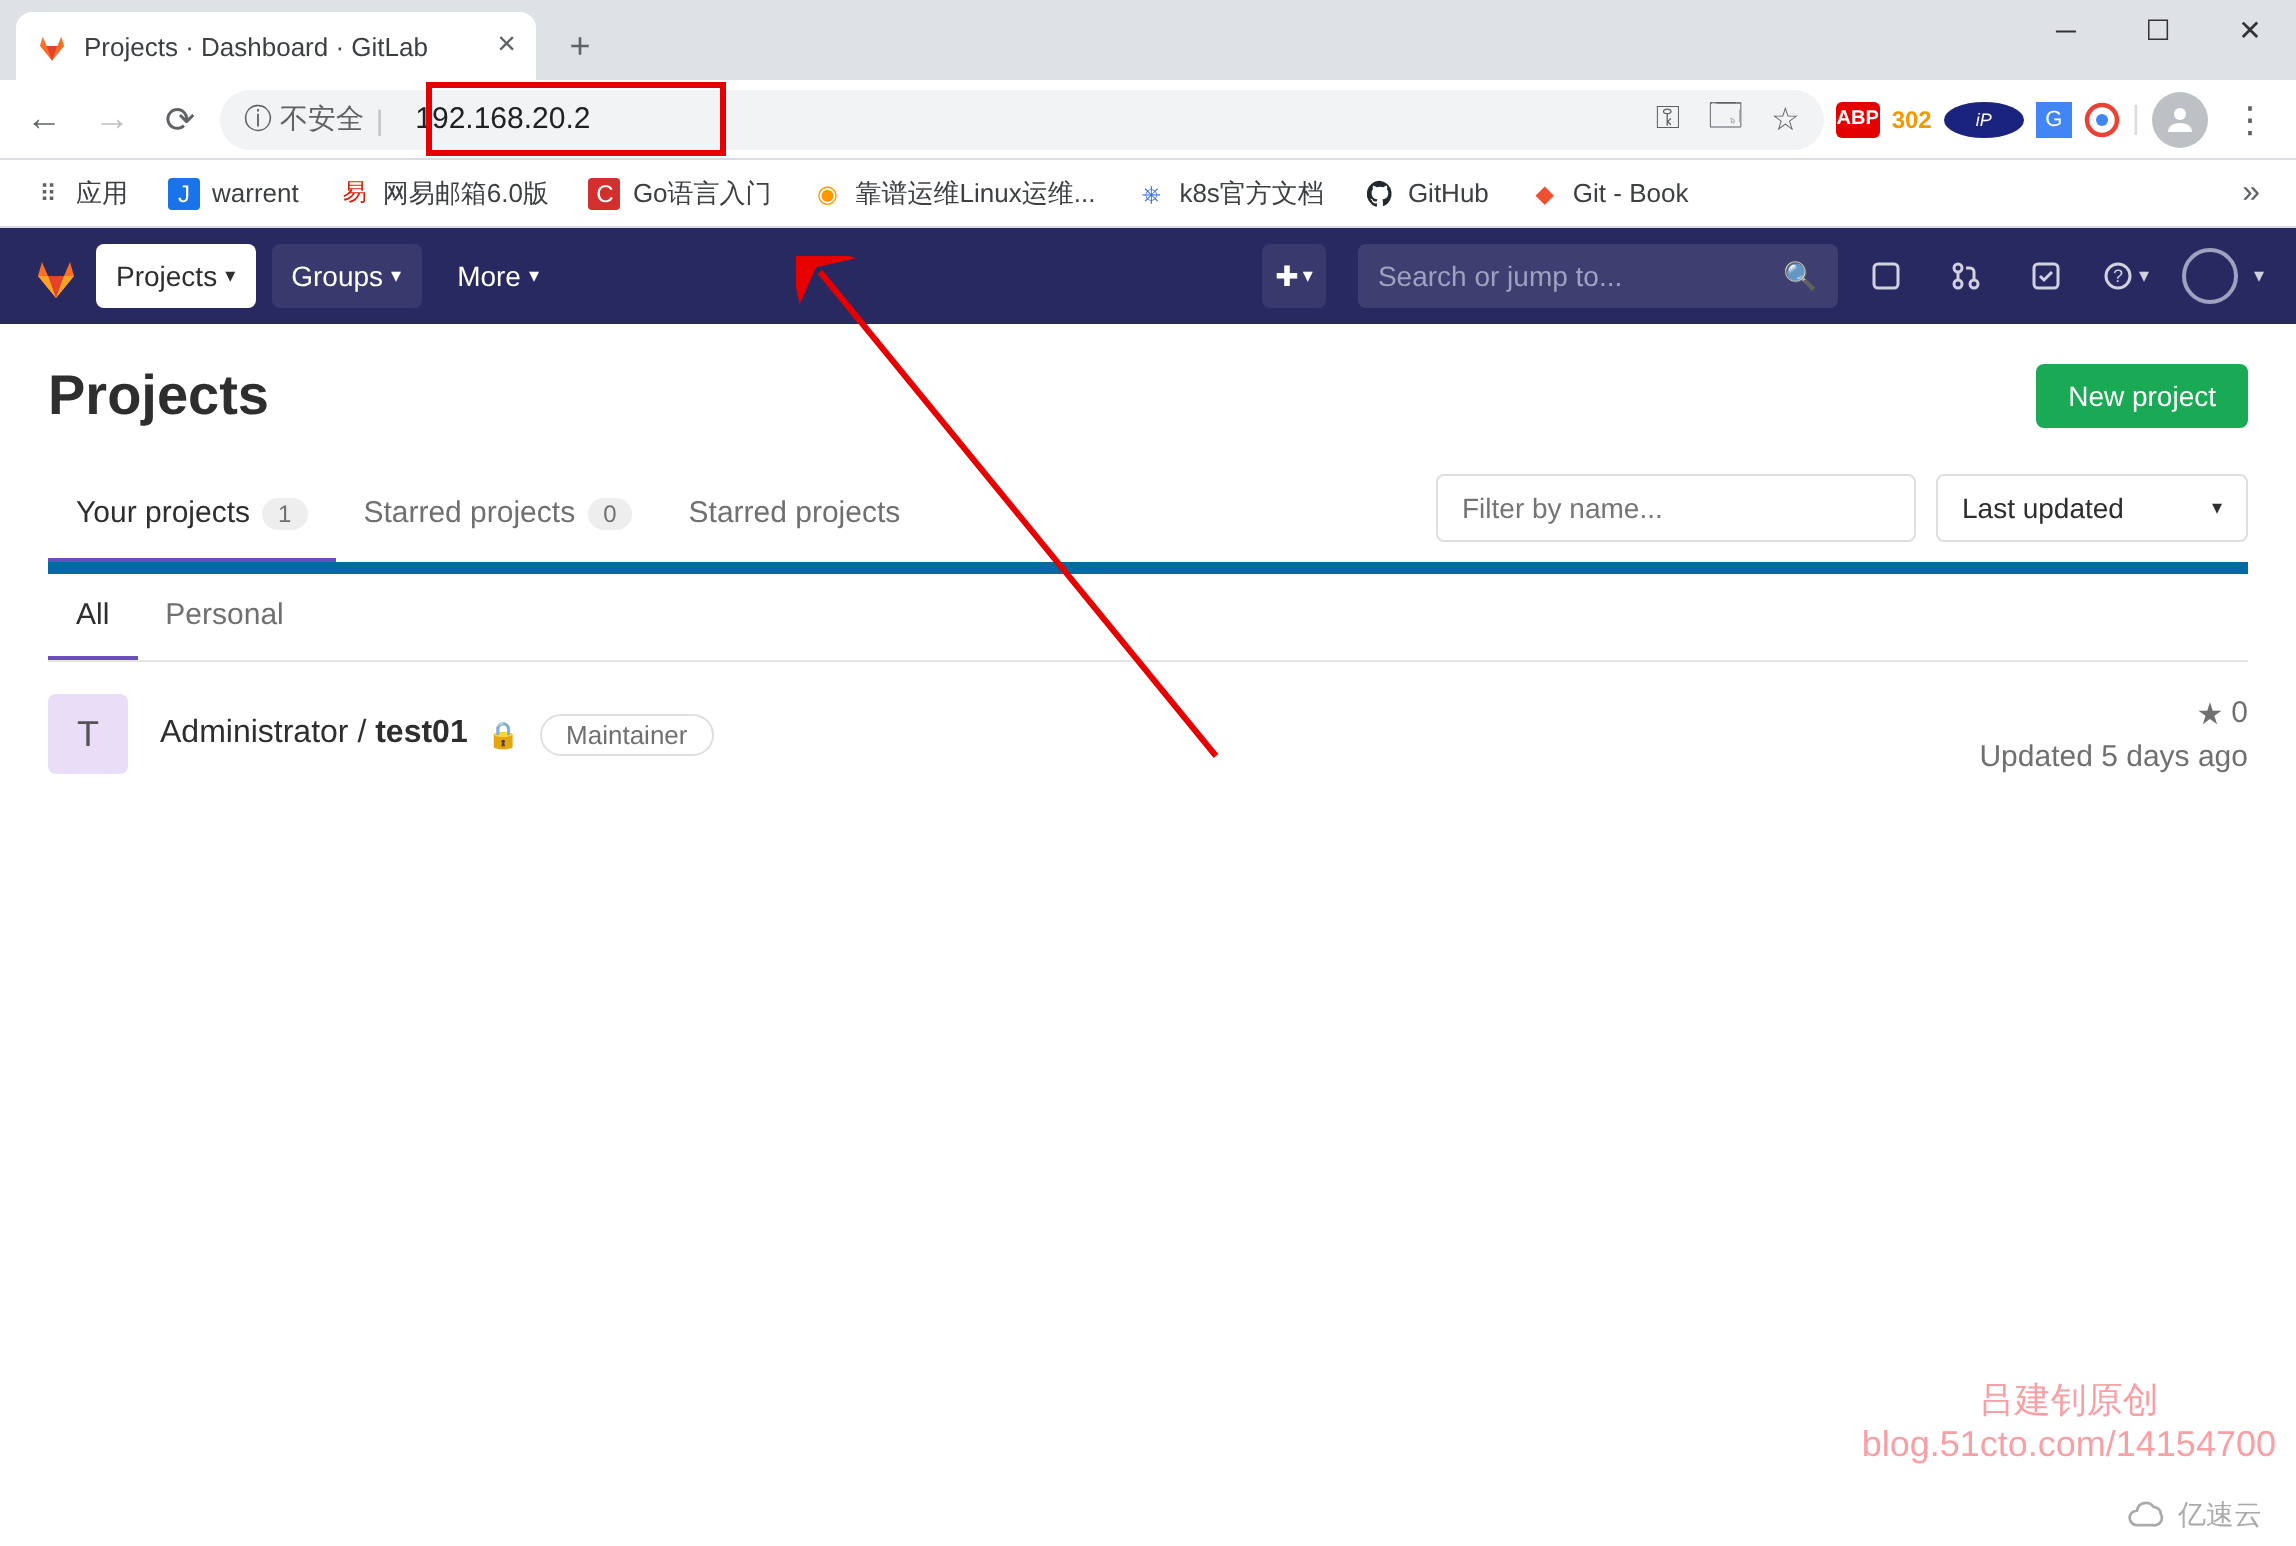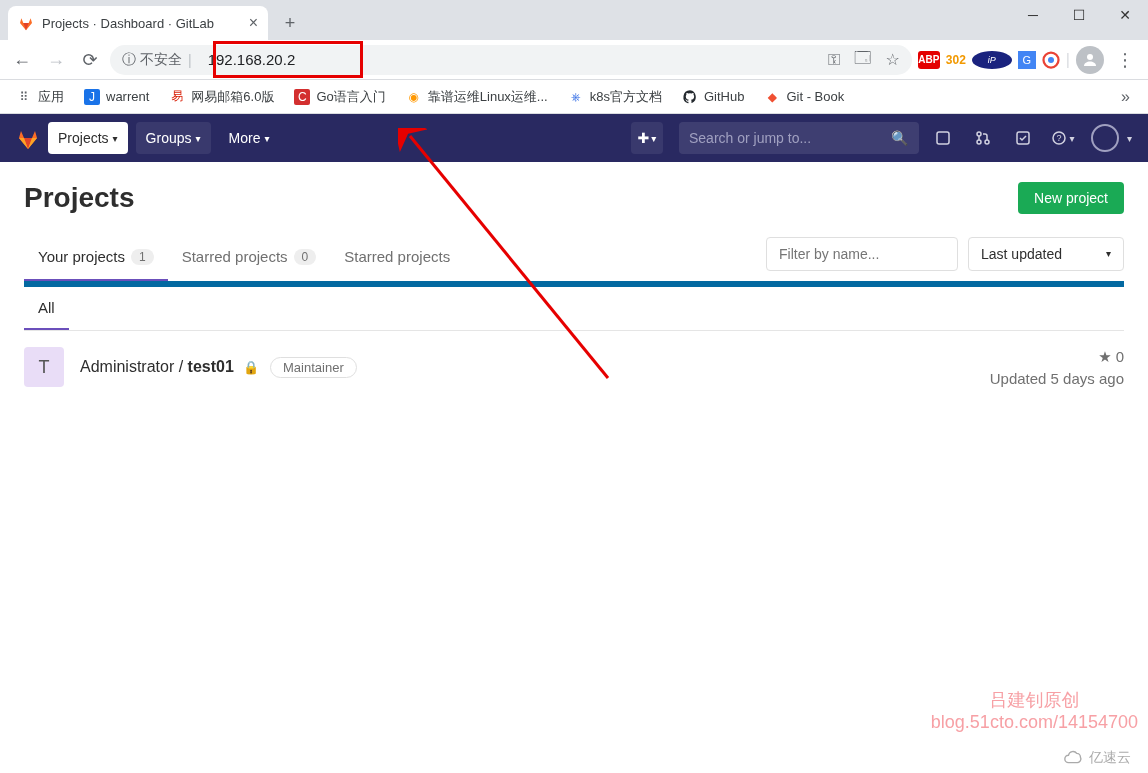--- a/index.html
+++ b/index.html
@@ -53,21 +53,21 @@
 .content { padding: 20px 24px; }
 .page-header { display: flex; align-items: center; justify-content: space-between; margin-bottom: 20px; }
 .page-title { font-size: 28px; font-weight: 600; color: #2e2e2e; }
 .btn-success { background: #1aaa55; color: #fff; padding: 8px 16px; border-radius: 4px; font-size: 14px; font-weight: 500; cursor: pointer; border: none; margin-left: 32px; }
 
 .tabs-row { display: flex; align-items: center; border-bottom: 6px solid #0369a1; gap: 0; }
 .tab-item { padding: 14px 14px; font-size: 15px; color: #707070; cursor: pointer; display: flex; align-items: center; gap: 6px; border-bottom: 2px solid transparent; }
 .tab-item.active { color: #2e2e2e; border-bottom-color: #6b4fbb; font-weight: 500; }
 .badge { background: #eee; color: #707070; border-radius: 10px; padding: 1px 8px; font-size: 12px; }
 .tab-controls { margin-left: auto; display: flex; gap: 10px; padding-bottom: 8px; }
-.filter-input { border: 1px solid #dfdfdf; border-radius: 4px; padding: 8px 12px; font-size: 14px; width: 192px; color: #999; }
+.filter-input { border: 1px solid #dfdfdf; border-radius: 4px; padding: 8px 12px; font-size: 14px; width: 240px; color: #999; }
 .sort-select { border: 1px solid #dfdfdf; border-radius: 4px; padding: 8px 12px; font-size: 14px; width: 156px; display: flex; align-items: center; justify-content: space-between; color: #2e2e2e; cursor: pointer; }
 
 .subtabs { display: flex; border-bottom: 1px solid #e5e5e5; }
 .subtab { padding: 12px 14px; font-size: 15px; color: #707070; cursor: pointer; border-bottom: 2px solid transparent; }
 .subtab.active { color: #2e2e2e; border-bottom-color: #6b4fbb; }
 
 .project-row { display: flex; align-items: center; padding: 16px 0; }
 .proj-avatar { width: 40px; height: 40px; background: #e9ddf7; border-radius: 4px; display: flex; align-items: center; justify-content: center; font-size: 18px; color: #555; margin-right: 16px; }
 .proj-main { flex: 1; display: flex; align-items: center; gap: 10px; }
 .proj-path { font-size: 16px; color: #2e2e2e; }
@@ -261,20 +261,21 @@
       <input class="filter-input" placeholder="Filter by name..." style="">
       <div class="sort-select">
           <span>Last updated</span>
           <span class="chevron">▾</span>
         </div>
     </div>
   </div>
 
   <div class="subtabs">
     <div class="subtab active">All</div>
+    <div class="subtab">Personal</div>
   </div>
 
   <div class="project-row">
     <div class="proj-avatar">T</div>
     <div class="proj-main">
       <span class="proj-path"><span>Administrator / </span><b>test01</b></span>
       <span class="lock-icon">🔒</span>
       <span class="role-badge">Maintainer</span>
     </div>
     <div class="proj-right">

